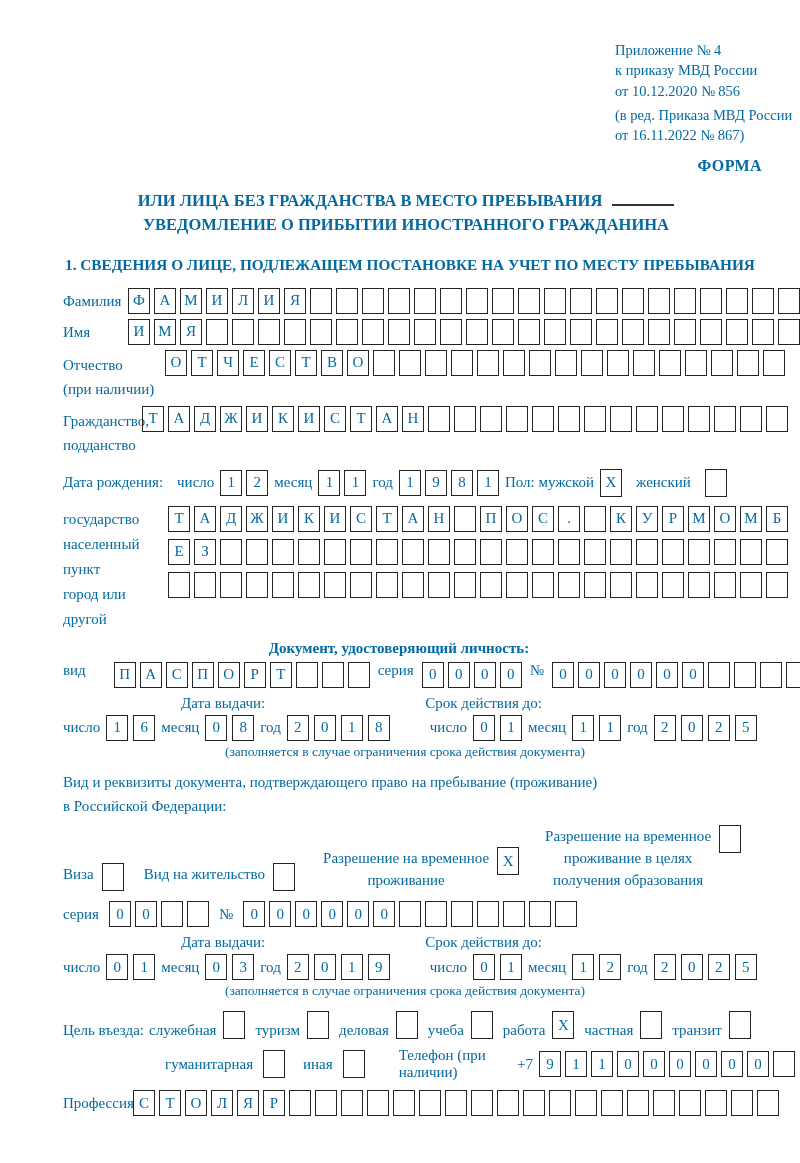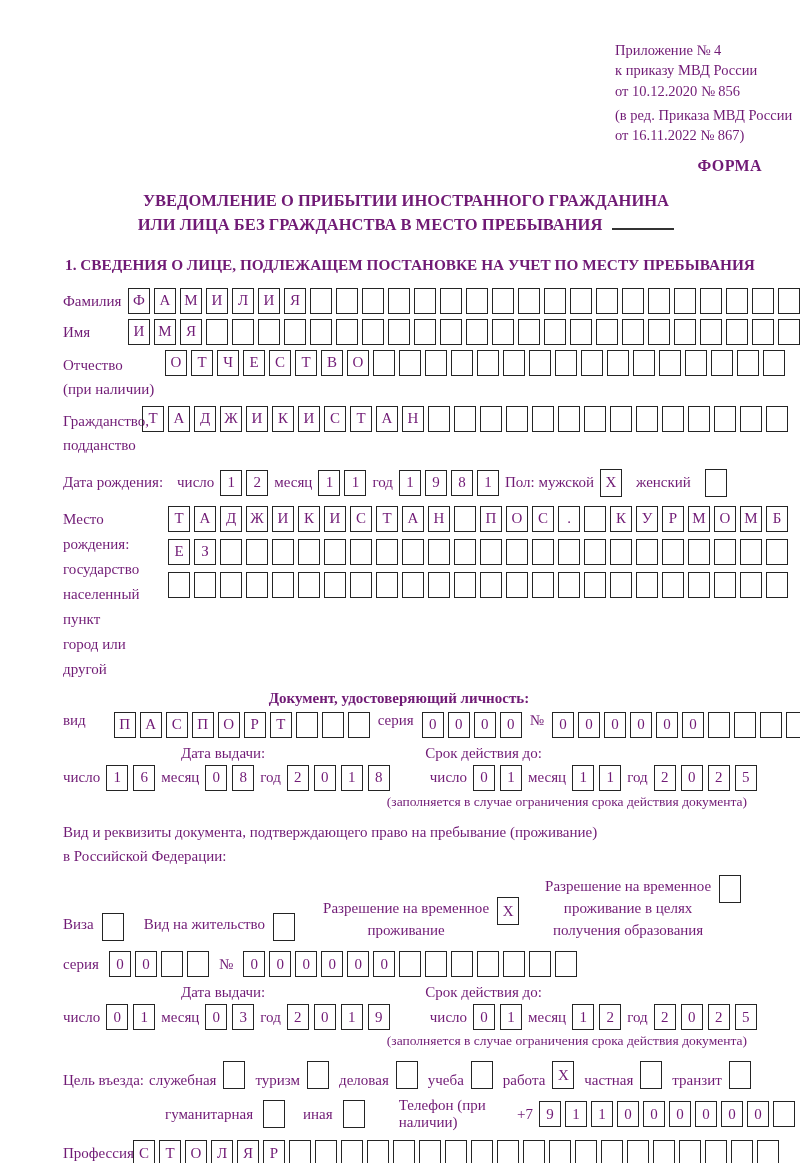--- a/index.html
+++ b/index.html
@@ -1,18 +1,18 @@
 <!DOCTYPE html>
 <html><head>
 <meta charset="utf-8">
 <style>
   * { box-sizing: border-box; }
   html,body { margin:0; padding:0; background:#9a9a9a; }
   .page {
-    width:800px; height:1163px; margin:0 auto; background:#ffffff; color:#701a75;
+    width:800px; height:1163px; margin:0 auto; background:#ffffff; color:#0369a1;
     font-family:"Liberation Serif","DejaVu Serif",serif; font-size:15px;
     padding:40px 5px 0 63px; position:relative; overflow:hidden;
   }
   
   .ref { margin-left:552px; line-height:1.4; font-size:14.5px; }
   .ref .sub { margin-top:4px; }
   .forma { text-align:right; padding-right:33px; font-weight:bold; font-size:16px; margin-top:12px; letter-spacing:.4px; }
   .title { text-align:center; font-weight:bold; font-size:16.5px; line-height:1.4; margin-top:14px; margin-right:46px; }
   .blank-line { display:inline-block; width:62px; border-bottom:2px solid #333; margin-left:10px; vertical-align:baseline; }
   .sec-heading { font-weight:bold; font-size:15.3px; margin-top:20px; margin-left:2px; white-space:nowrap; }
@@ -32,21 +32,21 @@
   .boxcol { display:flex; flex-direction:column; gap:7px; padding-top:2px; }
 
   
   .dg { display:flex; align-items:center; gap:6px; }
   .dg .cells { gap:5px; }
   .drow { display:flex; align-items:center; margin-top:3px; }
   .drow .right { margin-left:40px; }
   .dhead { display:flex; margin-top:7px; }
   .dhead .dh1 { margin-left:118px; }
   .dhead .dh2 { margin-left:160px; }
-  .note-right { text-align:right; padding-right:48px; font-size:13.5px; margin-top:3px; }
+  .note-right { text-align:center; padding-right:48px; font-size:13.5px; margin-top:3px; }
 
   
   .birth { display:flex; align-items:center; margin-top:12px; gap:6px; }
   .birth .gap-l { margin-left:8px; }
 
   
   .intro { margin-top:10px; line-height:1.65; }
   .permits { display:flex; align-items:flex-end; margin-top:6px; }
   .p-item { display:flex; align-items:flex-start; gap:8px; }
   .p-lbl { line-height:22px; text-align:center; }
@@ -79,22 +79,22 @@
     <div>Приложение № 4</div>
     <div>к приказу МВД России</div>
     <div>от 10.12.2020 № 856</div>
     <div class="sub">(в ред. Приказа МВД России</div>
     <div>от 16.11.2022 № 867)</div>
   </div>
 
   <div class="forma">ФОРМА</div>
 
   <div class="title">
+    <div><span>ИЛИ ЛИЦА БЕЗ ГРАЖДАНСТВА В МЕСТО ПРЕБЫВАНИЯ</span><span class="blank-line"></span></div>
     <div>УВЕДОМЛЕНИЕ О ПРИБЫТИИ ИНОСТРАННОГО ГРАЖДАНИНА</div>
-    <div><span>ИЛИ ЛИЦА БЕЗ ГРАЖДАНСТВА В МЕСТО ПРЕБЫВАНИЯ</span><span class="blank-line"></span></div>
   </div>
 
   <div class="sec-heading">1. СВЕДЕНИЯ О ЛИЦЕ, ПОДЛЕЖАЩЕМ ПОСТАНОВКЕ НА УЧЕТ ПО МЕСТУ ПРЕБЫВАНИЯ</div>
 
   <div class="row" style="margin-top:14px">
     <div class="lbl w65">Фамилия</div>
     <div class="cells">
         <span class="cell">Ф</span>
         <span class="cell">А</span>
         <span class="cell">М</span>
@@ -247,21 +247,20 @@
         <span class="cell">X</span>
       </span>
     <span class="gap-l">женский</span>
     <span class="cells cb gap-l">
         <span class="cell"></span>
       </span>
   </div>
 
   <div class="row" style="margin-top:7px">
     <div class="lbl w105 stack" style="line-height:25px">
-      <div>Место рождения:</div>
       <div>государство</div>
       <div>населенный пункт</div>
       <div>город или другой</div>
     </div>
     <div class="boxcol">
       <div class="cells">
           <span class="cell">Т</span>
           <span class="cell">А</span>
           <span class="cell">Д</span>
           <span class="cell">Ж</span>

